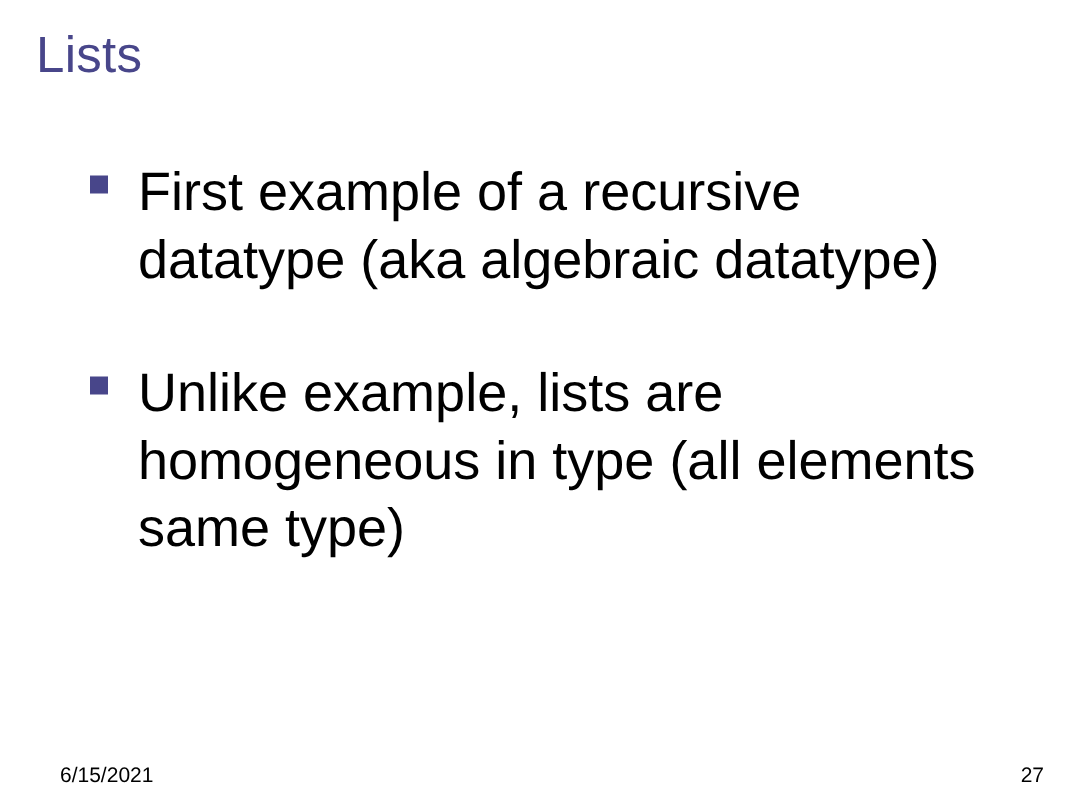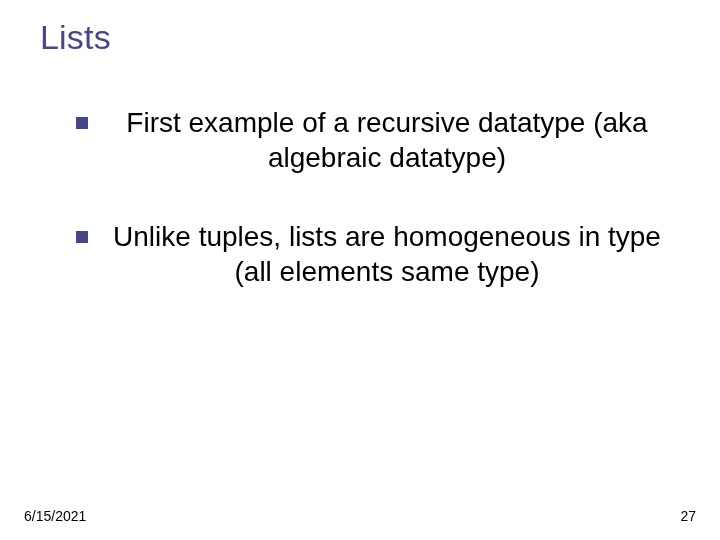--- a/index.html
+++ b/index.html
@@ -6,21 +6,21 @@
   html, body { width: 720px; height: 540px; overflow: hidden; }
   body {
     font-family: Arial, Helvetica, sans-serif;
     background: #ffffff;
     position: relative;
   }
   .slide {
     width: 720px;
     height: 540px;
     position: relative;
-    padding: 18px 24px 0 40px;
+    padding: 18px 24px 0 24px;
   }
   .title {
     color: #48468a;
     font-size: 34px;
     font-weight: 400;
     margin-bottom: 48px;
     letter-spacing: 0.2px;
   }
   .bullets {
     padding-left: 36px;
@@ -34,50 +34,49 @@
   .bullet-icon {
     flex: 0 0 auto;
     width: 12px;
     height: 12px;
     background: #48468a;
     margin-top: 12px;
     margin-right: 20px;
   }
   .bullet-text {
     color: #000;
-    font-size: 28px;
+    font-size: 36px;
     line-height: 1.25;
     font-weight: 400;
-    text-align: center;
   }
   .footer {
     position: absolute;
     bottom: 16px;
-    left: 24px;
+    left: 40px;
     right: 24px;
     display: flex;
     justify-content: space-between;
     font-size: 14px;
     color: #000;
   }
 </style>
 </head>
 <body>
 
 <div class="slide">
   <h1 class="title">Lists</h1>
 
   <div class="bullets">
     <div class="bullet-item">
       <span class="bullet-icon"></span>
       <span class="bullet-text">First example of a recursive datatype (aka algebraic datatype)</span>
     </div>
     <div class="bullet-item">
       <span class="bullet-icon"></span>
-      <span class="bullet-text">Unlike tuples, lists are homogeneous in type (all elements same type)</span>
+      <span class="bullet-text">Unlike example, lists are homogeneous in type (all elements same type)</span>
     </div>
   </div>
 
   <div class="footer">
     <span>6/15/2021</span>
     <span>27</span>
   </div>
 </div>
 
 </body></html>

